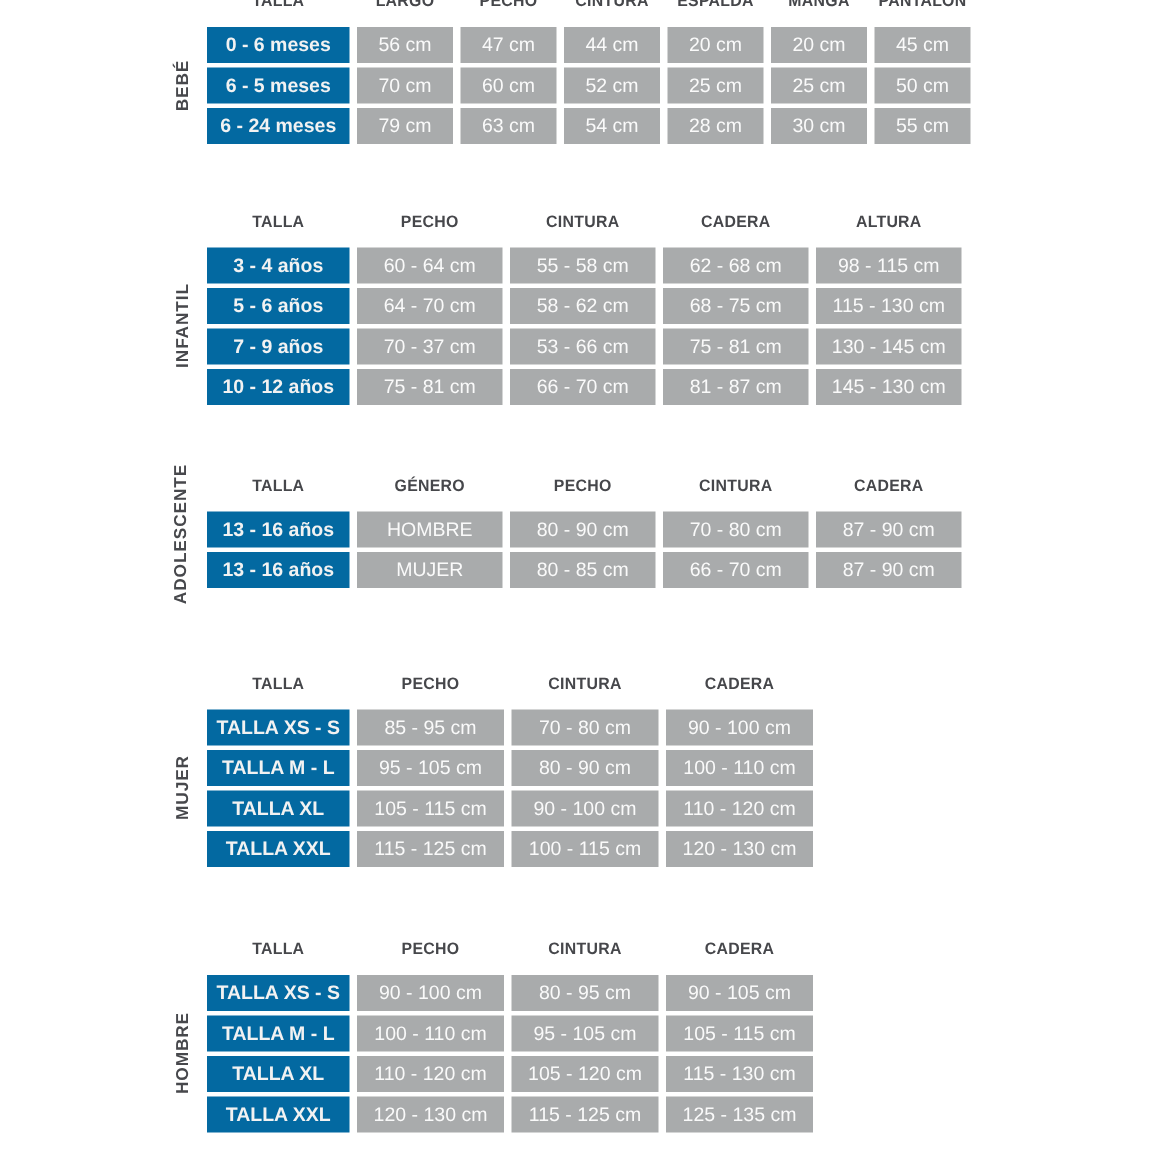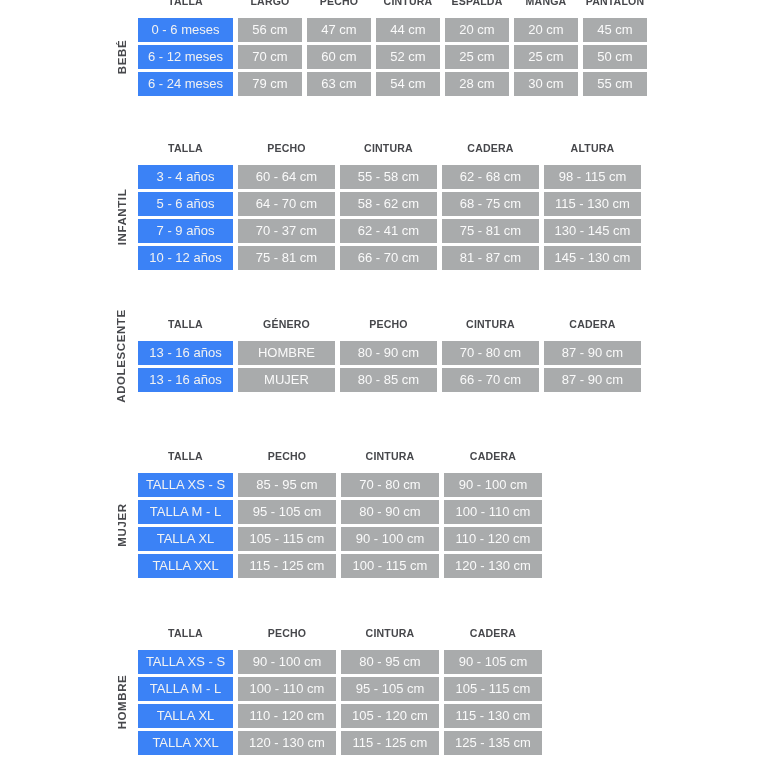--- a/index.html
+++ b/index.html
@@ -17,21 +17,21 @@
     text-align:center;line-height:14px;
     letter-spacing:0.2px;
     transform:scaleX(0.96);
     white-space:nowrap;
   }
   .rows-grid{display:grid;grid-auto-rows:24px;gap:3px 5px;}
   .cell{
     display:flex;align-items:center;justify-content:center;
     font-size:13px;line-height:24px;white-space:nowrap;
   }
-  .cell-dark{background:#3b82f6;color:#f2f2f2;}
+  .cell-dark{background:#0369a1;color:#f2f2f2;font-weight:bold;}
   .cell-light{background:#a9abac;color:#fafafa;}
   .vlabel{
     position:absolute;
     width:160px;height:14px;
     text-align:center;line-height:14px;
     font-size:11.5px;font-weight:700;color:#47484c;
     letter-spacing:0.6px;
     transform:rotate(-90deg);
     white-space:nowrap;
   }
@@ -52,21 +52,21 @@
         <div class="hdr-cell">PANTALÓN</div>
       </div>
       <div class="rows-grid" style="grid-template-columns: 95px repeat(6, 64px);">
         <div class="cell cell-dark">0 - 6 meses</div>
         <div class="cell cell-light">56 cm</div>
         <div class="cell cell-light">47 cm</div>
         <div class="cell cell-light">44 cm</div>
         <div class="cell cell-light">20 cm</div>
         <div class="cell cell-light">20 cm</div>
         <div class="cell cell-light">45 cm</div>
-        <div class="cell cell-dark">6 - 12 meses</div>
+        <div class="cell cell-dark">6 - 5 meses</div>
         <div class="cell cell-light">70 cm</div>
         <div class="cell cell-light">60 cm</div>
         <div class="cell cell-light">52 cm</div>
         <div class="cell cell-light">25 cm</div>
         <div class="cell cell-light">25 cm</div>
         <div class="cell cell-light">50 cm</div>
         <div class="cell cell-dark">6 - 24 meses</div>
         <div class="cell cell-light">79 cm</div>
         <div class="cell cell-light">63 cm</div>
         <div class="cell cell-light">54 cm</div>
@@ -90,21 +90,21 @@
         <div class="cell cell-light">55 - 58 cm</div>
         <div class="cell cell-light">62 - 68 cm</div>
         <div class="cell cell-light">98 - 115 cm</div>
         <div class="cell cell-dark">5 - 6 años</div>
         <div class="cell cell-light">64 - 70 cm</div>
         <div class="cell cell-light">58 - 62 cm</div>
         <div class="cell cell-light">68 - 75 cm</div>
         <div class="cell cell-light">115 - 130 cm</div>
         <div class="cell cell-dark">7 - 9 años</div>
         <div class="cell cell-light">70 - 37 cm</div>
-        <div class="cell cell-light">62 - 41 cm</div>
+        <div class="cell cell-light">53 - 66 cm</div>
         <div class="cell cell-light">75 - 81 cm</div>
         <div class="cell cell-light">130 - 145 cm</div>
         <div class="cell cell-dark">10 - 12 años</div>
         <div class="cell cell-light">75 - 81 cm</div>
         <div class="cell cell-light">66 - 70 cm</div>
         <div class="cell cell-light">81 - 87 cm</div>
         <div class="cell cell-light">145 - 130 cm</div>
       </div>
     </div>
     <div class="vlabel" style="left: 41px; top: 349px;">ADOLESCENTE</div>

